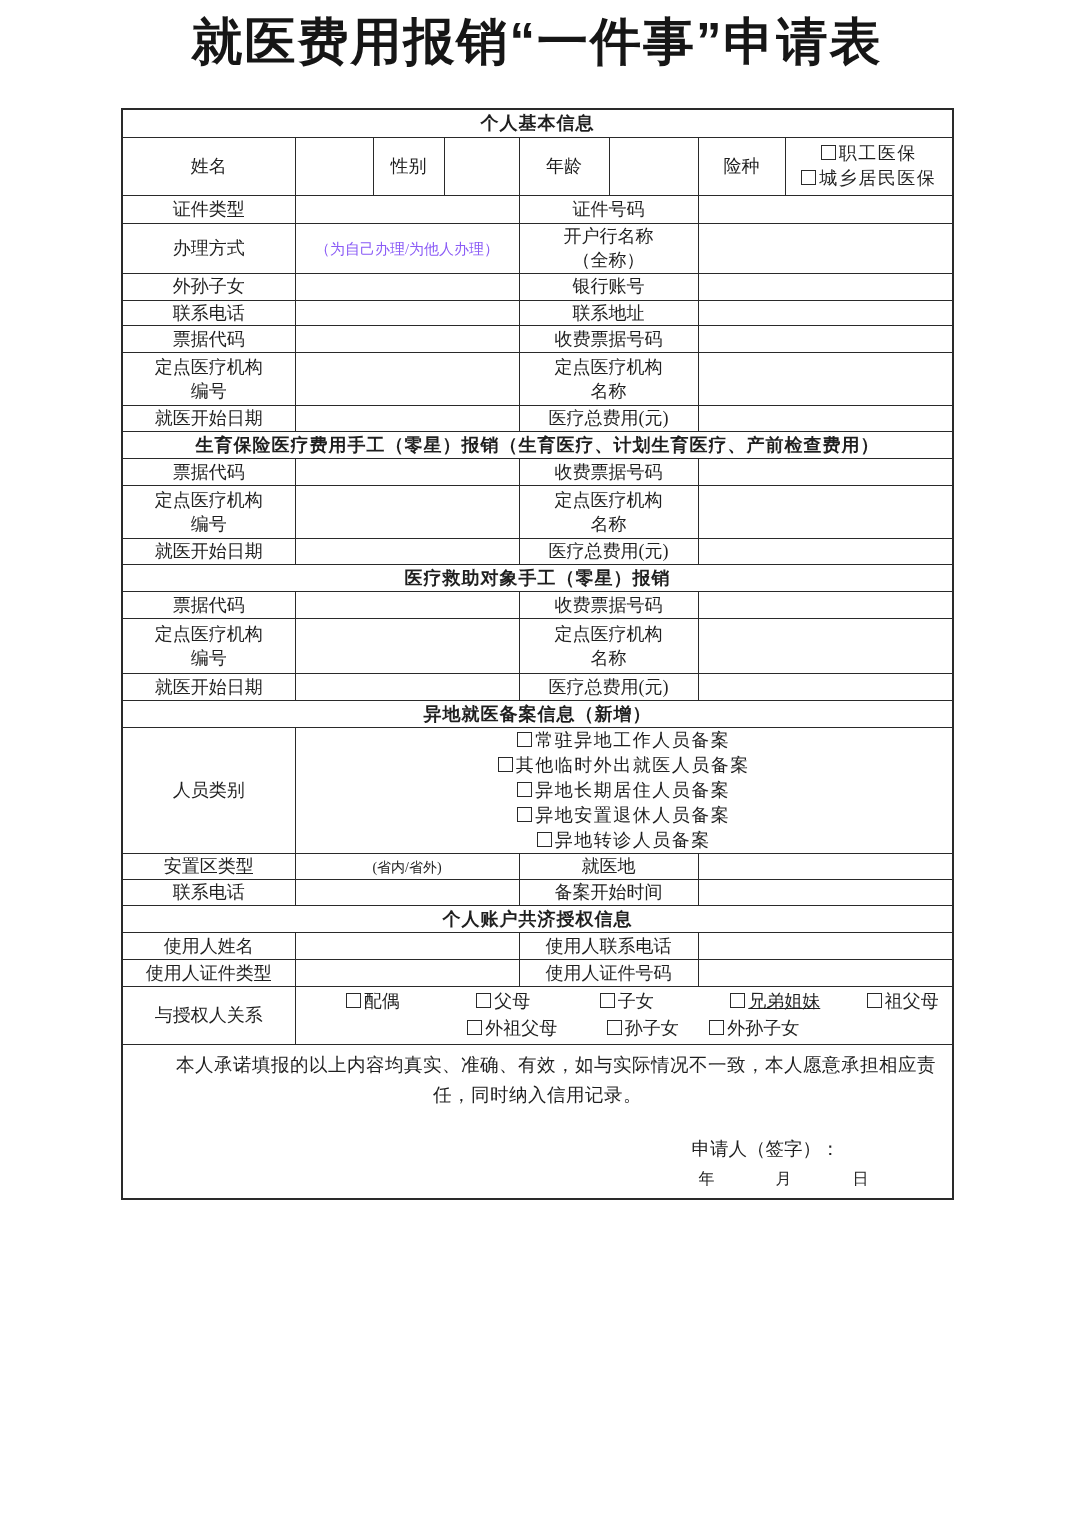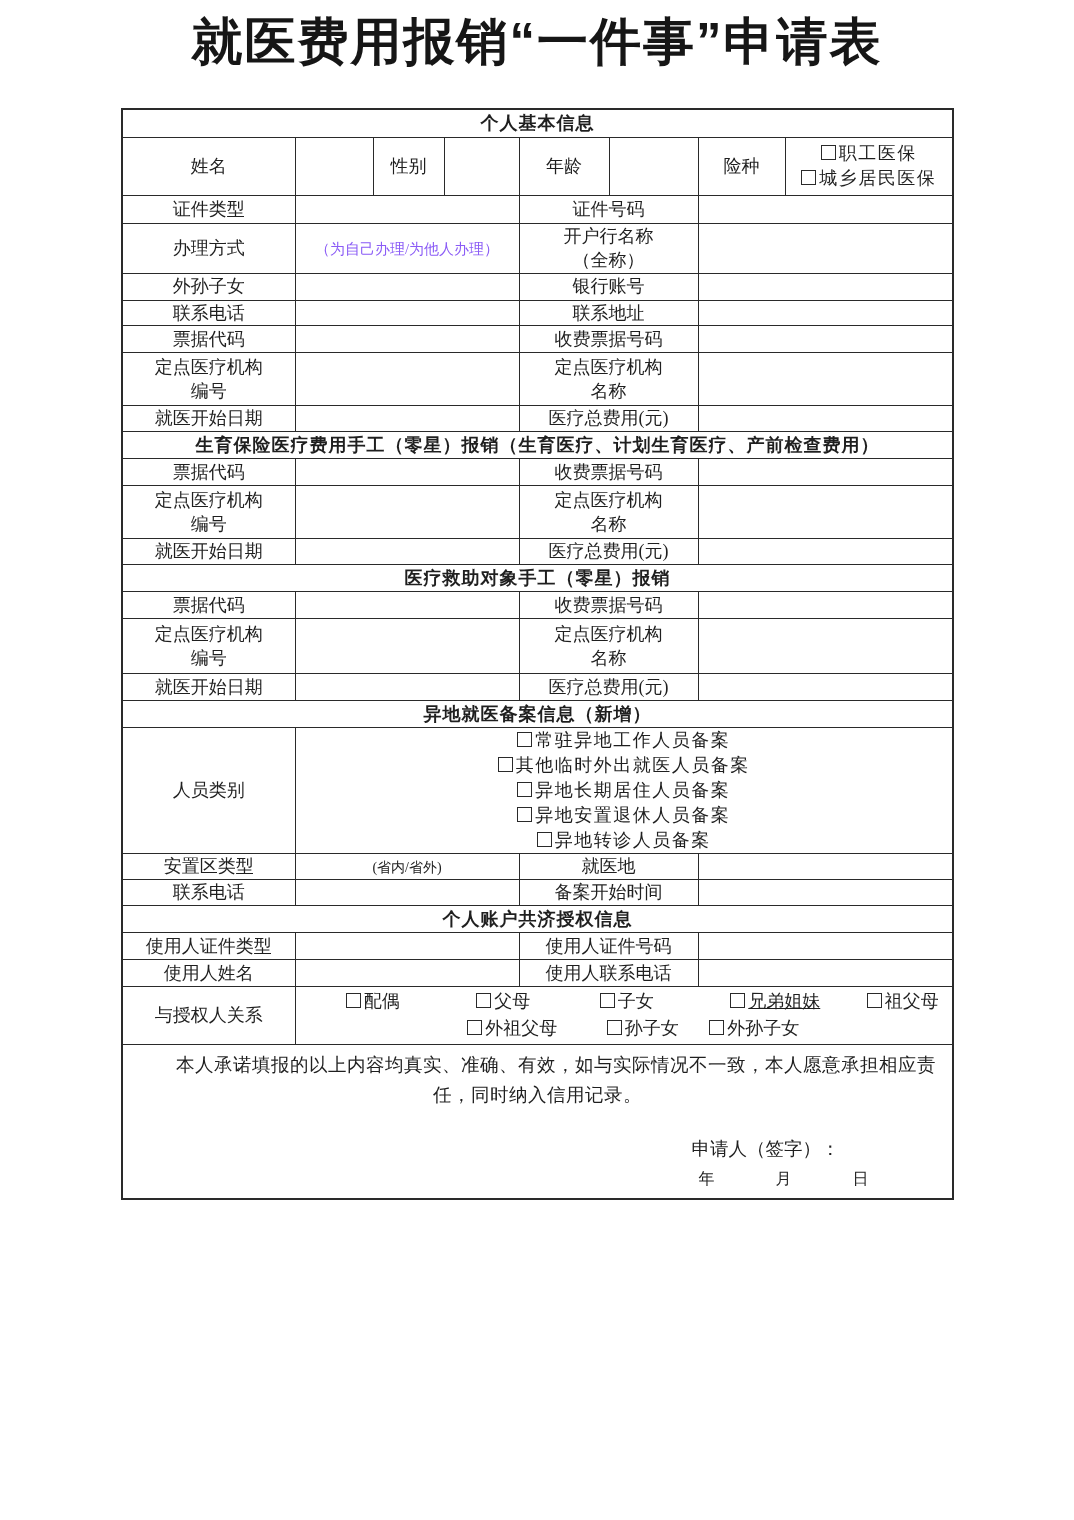--- a/index.html
+++ b/index.html
@@ -263,29 +263,29 @@
       <td>联系电话</td>
       <td colspan="3"></td>
       <td colspan="2">备案开始时间</td>
       <td colspan="2"></td>
     </tr>
 
     <tr style="height:27px">
       <td colspan="8" class="sec">个人账户共济授权信息</td>
     </tr>
     <tr style="height:27px">
+      <td>使用人姓名</td>
+      <td colspan="3"></td>
+      <td colspan="2">使用人联系电话</td>
+      <td colspan="2"></td>
+    </tr>
+    <tr style="height:27px">
       <td>使用人证件类型</td>
       <td colspan="3"></td>
       <td colspan="2">使用人证件号码</td>
-      <td colspan="2"></td>
-    </tr>
-    <tr style="height:27px">
-      <td>使用人姓名</td>
-      <td colspan="3"></td>
-      <td colspan="2">使用人联系电话</td>
       <td colspan="2"></td>
     </tr>
     <tr style="height:58px">
       <td>与授权人关系</td>
       <td colspan="7" class="left rel-cell">
         <div class="rel-line">
           <span class="rel-slot-1"><span class="cb"></span><span>配偶</span></span>
           <span class="rel-slot-2"><span class="cb"></span><span>父母</span></span>
           <span class="rel-slot-3"><span class="cb"></span><span>子女</span></span>
           <span class="rel-slot-4"><span class="cb"></span><span>兄弟姐妹</span></span>

